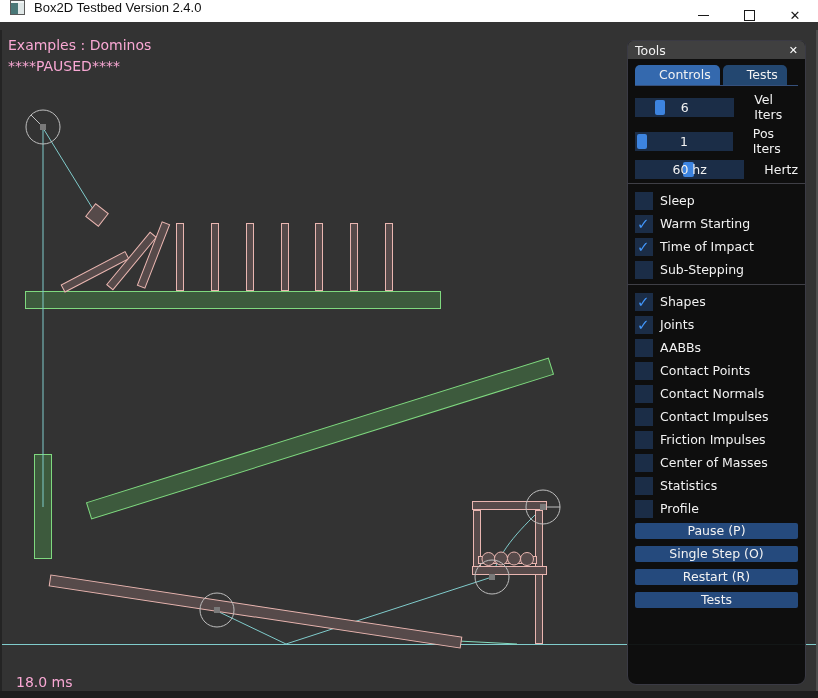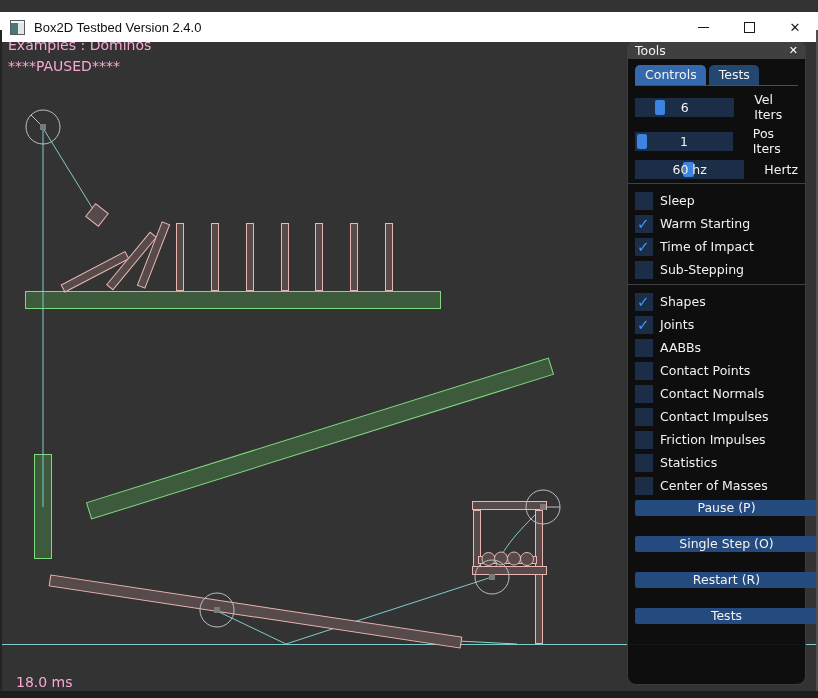--- a/index.html
+++ b/index.html
@@ -1,20 +1,20 @@
 <!DOCTYPE html>
 <html><head>
 <meta charset="utf-8">
 <style>
   html,body{margin:0;padding:0;background:#1a1a1a;}
   .window{position:relative;width:818px;height:698px;background:#333333;overflow:hidden;
           font-family:"DejaVu Sans",sans-serif;}
   
-  .titlebar{position:absolute;left:0;top:0;width:818px;height:30px;background:#ffffff;
-            display:flex;align-items:center;z-index:30;margin-top:12px;}
+  .titlebar{position:absolute;left:0;top:0;width:818px;height:22px;background:#ffffff;
+            display:flex;align-items:flex-start;z-index:30;}
   .app-icon{width:15px;height:15px;margin-left:10px;border:1px solid #5a5a5a;box-sizing:border-box;
             background:linear-gradient(90deg,#4a7878 0 55%,#dfe7e7 55% 100%);
             box-shadow:inset 0 2px 0 #f2f6f6;}
   .win-title{margin-left:9px;font-size:13px;color:#101010;font-family:"Liberation Sans",sans-serif;}
   .caption-btns{position:absolute;right:0;top:0;height:30px;display:flex;}
   .cap{width:46px;height:30px;display:flex;align-items:center;justify-content:center;}
   .min-glyph{display:block;width:11px;height:1px;background:#1a1a1a;}
   .max-glyph{display:block;width:9px;height:9px;border:1px solid #1a1a1a;}
   .x-glyph{font-size:13px;color:#1a1a1a;line-height:1;}
   
@@ -35,34 +35,34 @@
   .hud-ms{left:16px;top:674px;}
   
   .panel{position:absolute;left:627px;top:40px;width:179px;height:645px;z-index:20;
          background:rgba(12,12,12,0.94);border:1px solid #3a3a44;border-radius:6px 6px 9px 9px;
          box-sizing:border-box;color:#f2f2f2;font-size:12.5px;}
   .p-title{height:18px;background:#404040;border-radius:5px 5px 0 0;display:flex;align-items:center;
            padding:0 7px;font-size:12.5px;}
   .p-close{margin-left:auto;font-size:11px;color:#ffffff;cursor:default;}
   .p-body{padding:6px 7px 0 7px;}
   .tabs{display:flex;gap:3px;border-bottom:1px solid #35507c;margin-bottom:6px;}
-  .tab{padding:2px 9px 3px 10px;border-radius:5px 5px 0 0;background:#234770;}
+  .tab{padding:2px 9px 3px 24px;border-radius:5px 5px 0 0;background:#234770;}
   .tab.active{background:#3469ae;}
   .row{display:flex;align-items:center;margin-bottom:4px;}
   .track{position:relative;width:115px;height:19px;background:#1b2d47;}
   .grab{position:absolute;top:2px;height:15px;width:10px;background:#3d84e0;border-radius:2px;}
   .val{position:absolute;left:0;top:0;width:100%;height:19px;line-height:19px;text-align:center;}
   .s-label{margin-left:20px;}
   .cb-row{margin-bottom:5px;}
   .cb{position:relative;width:18px;height:18px;background:#1b2d47;flex:none;}
   .cb .mark{display:none;position:absolute;left:2px;top:0px;font-size:15px;font-weight:bold;color:#4296fa;}
   .cb-row.on .cb .mark{display:block;}
   .cb-label{margin-left:7px;line-height:18px;}
   .sep{height:1px;background:#3f3f46;margin:4px -7px 8px -7px;}
-  .btn{width:183px;height:16px;line-height:16px;background:#254a7d;text-align:center;margin-bottom:20px;
+  .btn{width:163px;height:16px;line-height:16px;background:#254a7d;text-align:center;margin-bottom:7px;
        border-radius:2px;}
 </style>
 </head>
 <body>
 
 <div class="window">
 
   <svg class="scene" width="818" height="698" viewBox="0 0 818 698">
 
     <line class="joint" x1="0" y1="644.5" x2="818" y2="644.5" stroke="#7fd97f"></line>
@@ -230,25 +230,29 @@
       <div class="row cb-row">
         <span class="cb"></span>
         <span class="cb-label">Contact Impulses</span>
       </div>
       <div class="row cb-row">
         <span class="cb"></span>
         <span class="cb-label">Friction Impulses</span>
       </div>
       <div class="row cb-row">
         <span class="cb"></span>
+        <span class="cb-label">Center of Masses</span>
+      </div>
+      <div class="row cb-row">
+        <span class="cb"></span>
         <span class="cb-label">Statistics</span>
       </div>
       <div class="row cb-row">
         <span class="cb"></span>
-        <span class="cb-label">Center of Masses</span>
+        <span class="cb-label">Profile</span>
       </div>
 
       <div class="btn">Pause (P)</div>
       <div class="btn">Single Step (O)</div>
       <div class="btn">Restart (R)</div>
       <div class="btn">Tests</div>
     </div>
   </div>
 
   <div class="edge-left"></div>

